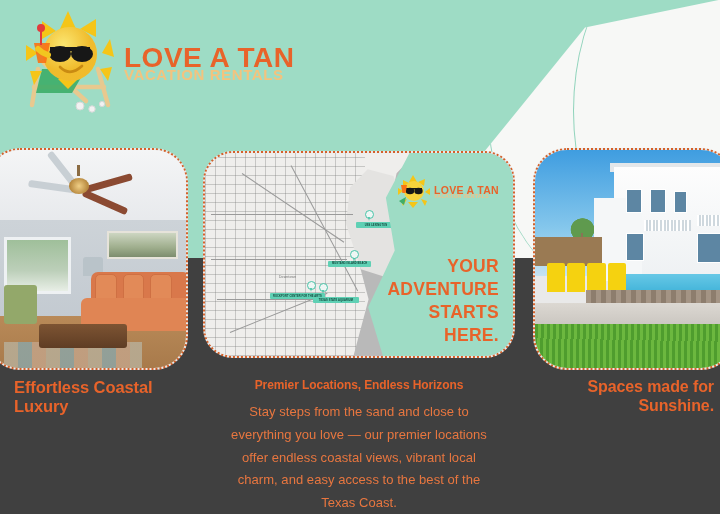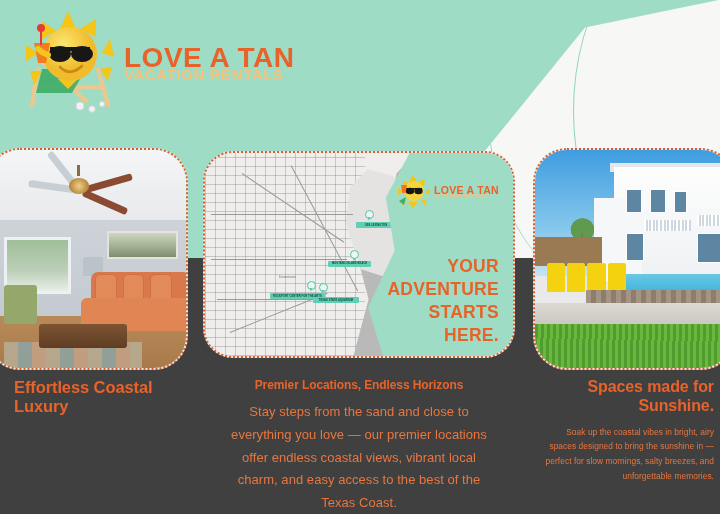--- a/index.html
+++ b/index.html
@@ -364,16 +364,15 @@
     <h2>Effortless Coastal Luxury</h2>
   </div>
 
   <div class="col" id="col-2">
     <h2>Premier Locations, Endless Horizons</h2>
     <p>Stay steps from the sand and close to everything you love — our premier locations offer endless coastal views, vibrant local charm, and easy access to the best of the Texas Coast.</p>
   </div>
 
   <div class="col" id="col-3">
     <h2>Spaces made for Sunshine.</h2>
-    <p>Soak up the coastal vibes in bright, airy spaces designed to bring the sunshine in — perfect for slow mornings, salty breezes, and unforgettable memories.</p>
   </div>
 
 </div>
 
 </body></html>

